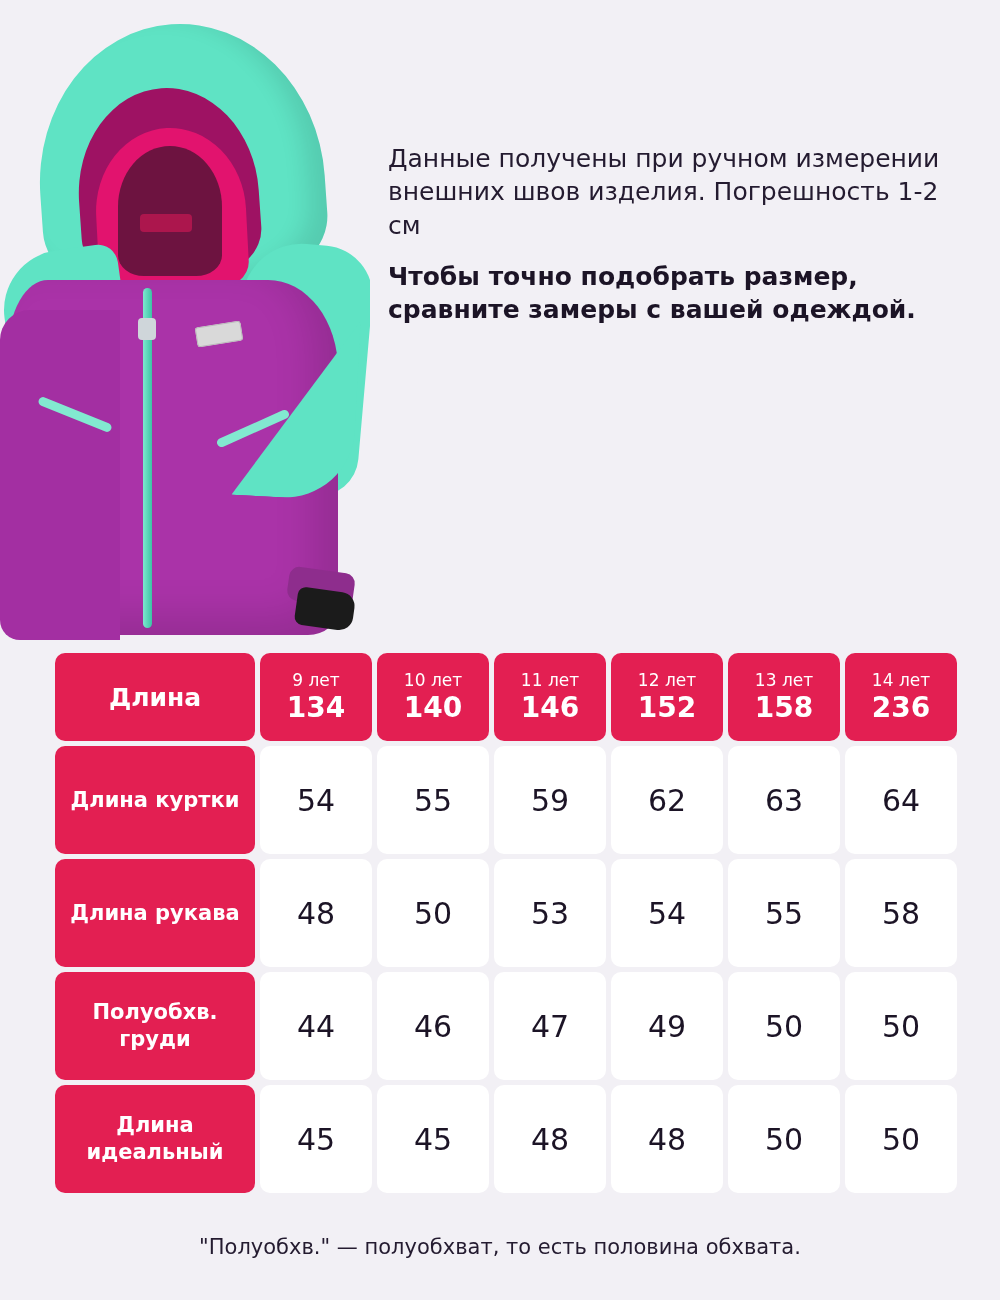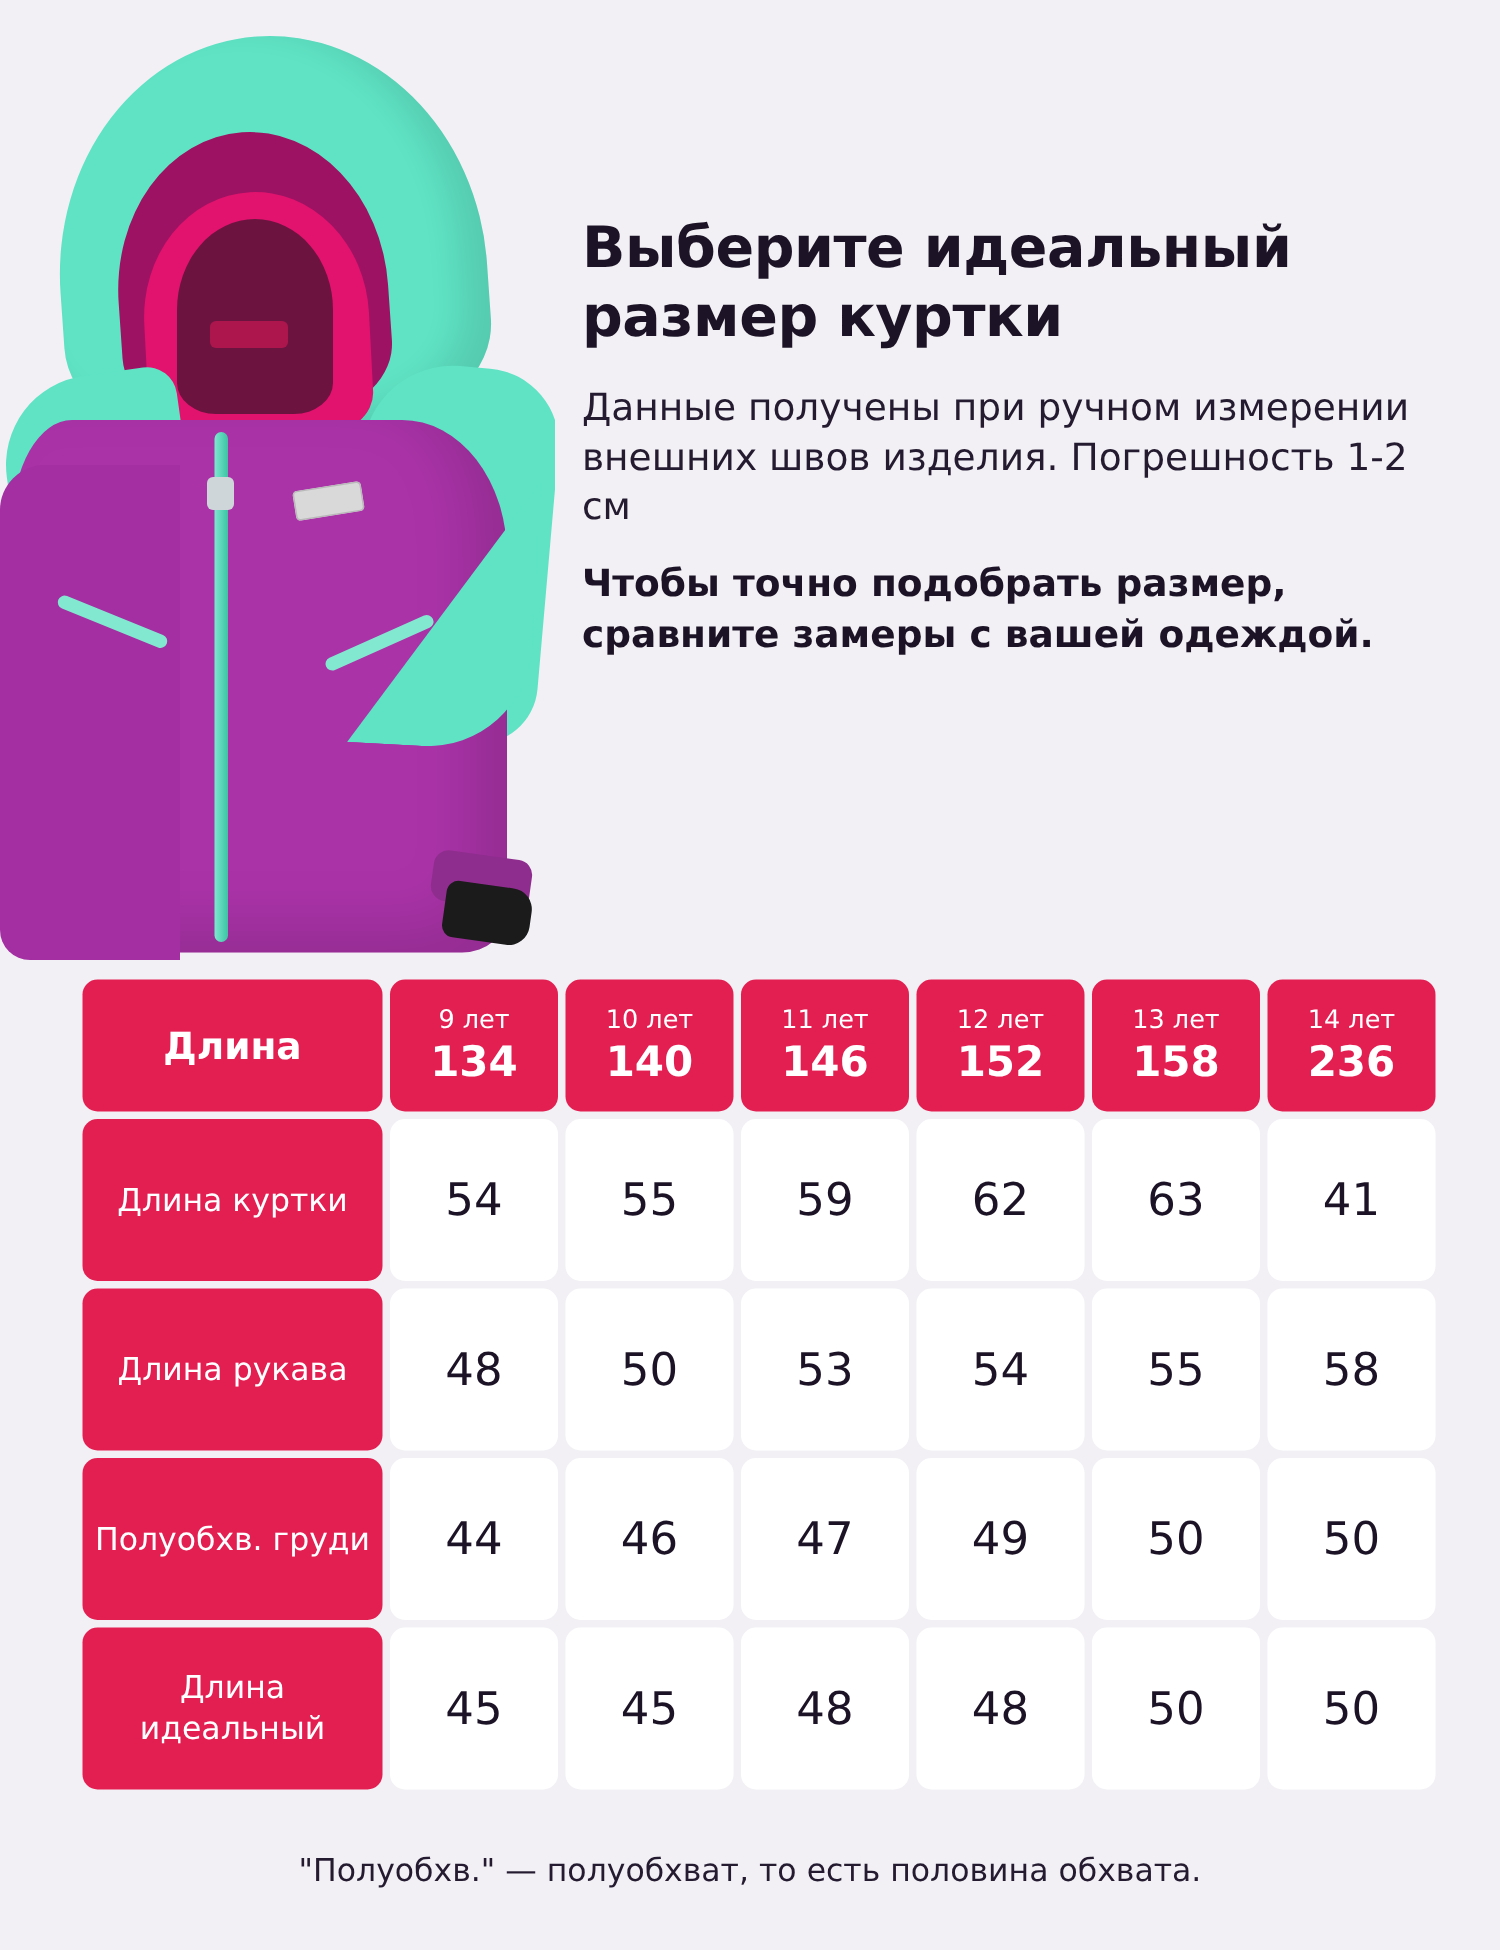--- a/index.html
+++ b/index.html
@@ -294,21 +294,21 @@
     font-weight: bold;
   }
   .rowlabel {
     background: #e31f52;
     color: #ffffff;
     border-radius: 10px;
     height: 108px;
     text-align: center;
     vertical-align: middle;
     font-size: 21px;
-    font-weight: normal;
+    font-weight: bold;
     line-height: 1.28;
     padding: 0 8px;
   }
   .vcell {
     background: #ffffff;
     color: #1c1426;
     border-radius: 10px;
     height: 108px;
     text-align: center;
     vertical-align: middle;
@@ -352,21 +352,20 @@
         <div class="j-zip-pull"></div>
         <div class="j-pocket-l"></div>
         <div class="j-pocket-r"></div>
         <div class="j-tag"></div>
         <div class="j-cuff-top"></div>
         <div class="j-cuff"></div>
       </div>
     </div>
 
     <div class="header-text">
-      <h1 class="title">Выберите идеальный размер куртки</h1>
       <p class="subtitle">Данные получены при ручном измерении внешних швов изделия. Погрешность 1-2 см</p>
       <p class="note">Чтобы точно подобрать размер, сравните замеры с вашей одеждой.</p>
     </div>
 
   </div>
 
   <div class="table-wrap">
     <table class="size-table">
       <colgroup>
         <col class="col-label">
@@ -406,21 +405,21 @@
           </td>
         </tr>
 
         <tr>
           <td class="rowlabel">Длина куртки</td>
           <td class="vcell">54</td>
           <td class="vcell">55</td>
           <td class="vcell">59</td>
           <td class="vcell">62</td>
           <td class="vcell">63</td>
-          <td class="vcell">41</td>
+          <td class="vcell">64</td>
         </tr>
 
         <tr>
           <td class="rowlabel">Длина рукава</td>
           <td class="vcell">48</td>
           <td class="vcell">50</td>
           <td class="vcell">53</td>
           <td class="vcell">54</td>
           <td class="vcell">55</td>
           <td class="vcell">58</td>

